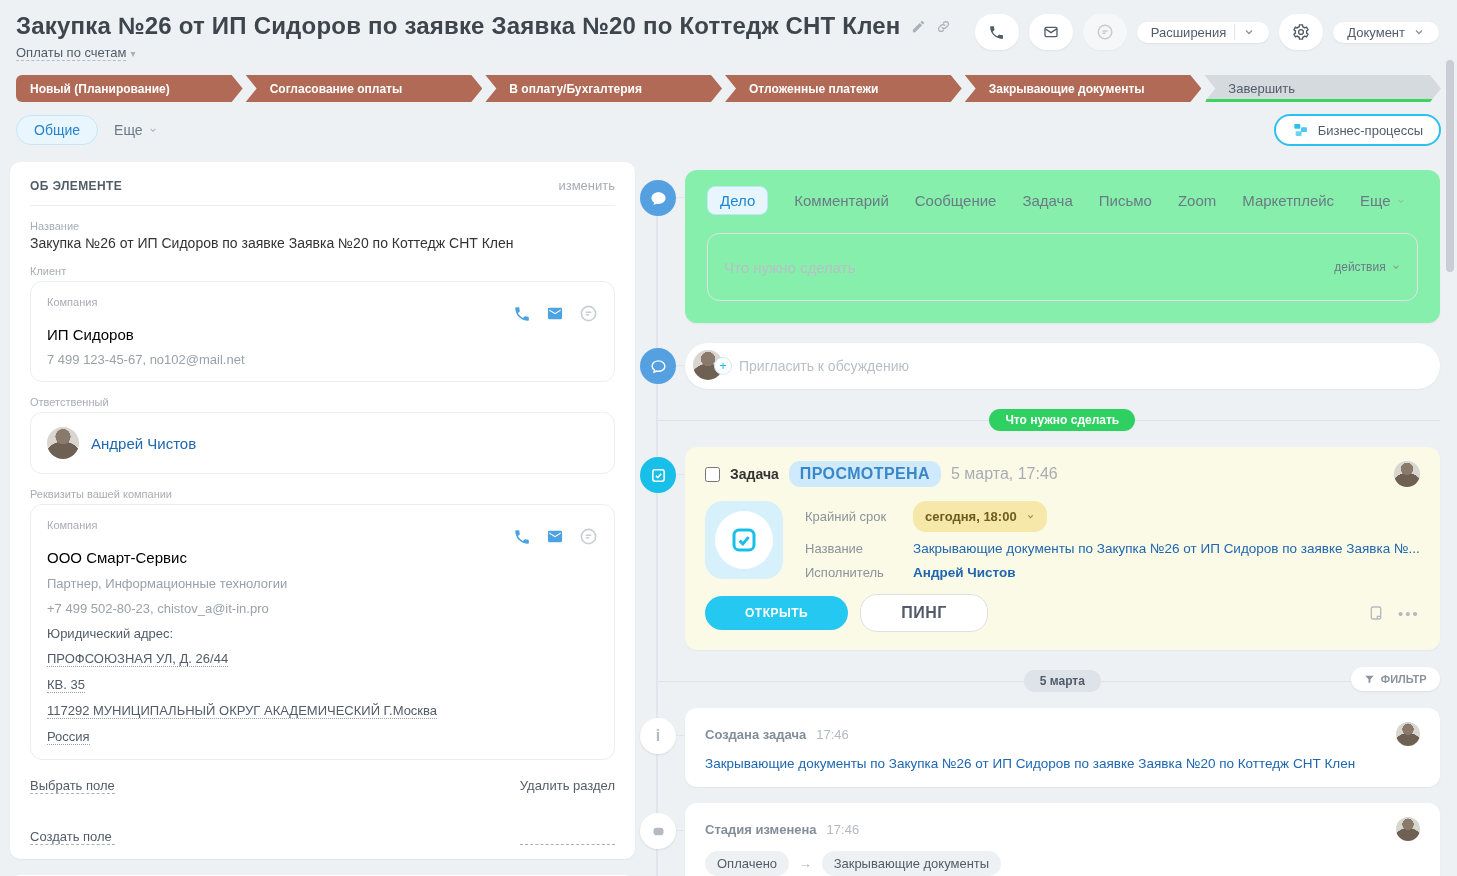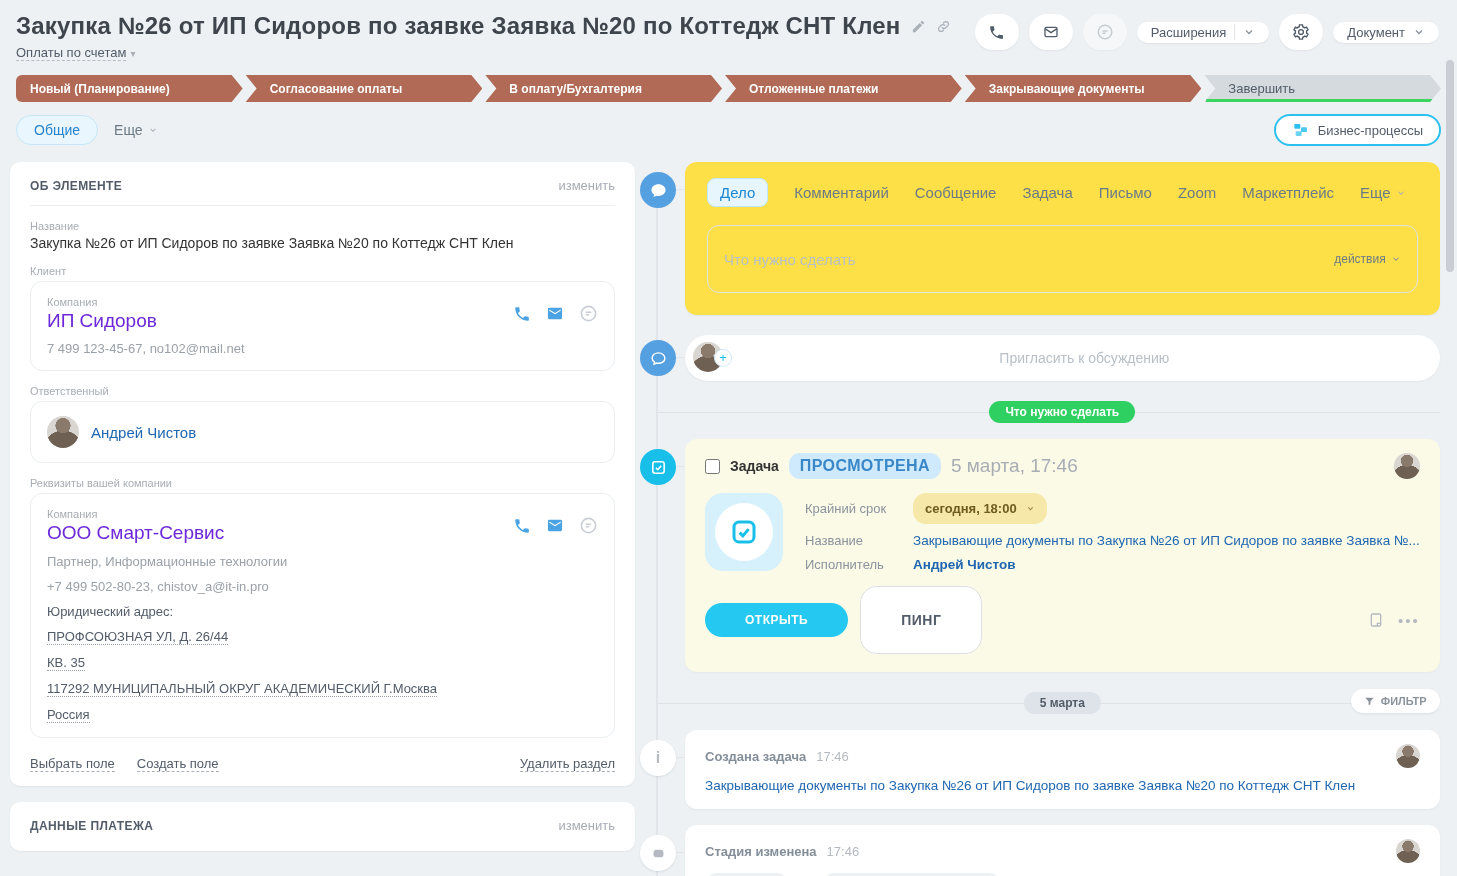--- a/index.html
+++ b/index.html
@@ -46,21 +46,21 @@
 
   .card { background:#fff; border-radius:10px; box-shadow:0 1px 2px rgba(50,70,90,.06); padding:16px 20px 14px; }
   .card-head { display:flex; justify-content:space-between; align-items:center; padding-bottom:12px; border-bottom:1px solid #eef1f3; }
   .card-head .sec-title { font-size:12px; font-weight:bold; color:#525c69; letter-spacing:.4px; }
   .edit-link { font-size:13px; color:#a8adb4; cursor:pointer; }
   .fld-label { font-size:11px; color:#a8adb4; margin:14px 0 3px; }
   .fld-value { font-size:14px; color:#333; }
   .inner-box { border:1px solid #eaeef1; border-radius:12px; padding:14px 16px; margin-top:4px; }
   .company-row { display:flex; justify-content:space-between; align-items:flex-start; }
   .mini-label { font-size:11px; color:#a8adb4; }
-  .company-name { font-size:19px; color:#6d28d9; margin-top:2px; }
+  .company-name { font-size:15px; color:#000000; margin-top:18px; }
   .contact-icons { display:flex; align-items:center; gap:14px; margin-top:8px; }
   .contact-line { font-size:13px; color:#9aa1a8; margin-top:9px; }
   .person { display:flex; align-items:center; gap:12px; }
   .avatar { border-radius:50%; flex-shrink:0; overflow:hidden;
     background: radial-gradient(circle at 50% 30%, #8a7a6c 0 27%, rgba(0,0,0,0) 28%),
                 radial-gradient(circle at 50% 108%, #6e6154 0 52%, rgba(0,0,0,0) 53%), #d9d5d0; }
   .link { color:#2067b0; cursor:pointer; }
   .req-line { font-size:13px; color:#9aa1a8; margin-top:10px; }
   .req-line.dark { color:#525c69; }
   .req-addr { font-size:13px; color:#525c69; margin-top:10px; width:fit-content; border-bottom:1px dotted #9aa1a8; cursor:pointer; }
@@ -71,60 +71,60 @@
   .right-col { flex:1; position:relative; }
   .timeline { position:relative; padding-left:50px; padding-right:14px; }
   .timeline::before { content:""; position:absolute; left:21px; top:26px; bottom:4px; width:2px; background:#e2e6ea; }
   .tl-row { position:relative; }
   .tl-icon { position:absolute; left:-45px; top:10px; width:36px; height:36px; border-radius:50%; display:flex; align-items:center; justify-content:center; z-index:2; }
   .tl-icon.blue { background:#55a0e0; }
   .tl-icon.cyan { background:#17bfe9; }
   .tl-icon.white { background:#fff; box-shadow:0 1px 2px rgba(50,70,90,.12); color:#b4bac0; font-weight:bold; font-size:16px; }
   .tl-connector { position:absolute; left:-9px; top:27px; width:9px; height:1px; background:#e2e6ea; }
 
-  .activity-card { background:#fde047; border-radius:12px; box-shadow:0 1px 2px rgba(50,70,90,.06); padding:16px 22px 22px; }
+  .activity-card { background:#86efac; border-radius:12px; box-shadow:0 1px 2px rgba(50,70,90,.06); padding:16px 22px 22px;margin-top:8px; }
   .act-tabs { display:flex; align-items:center; gap:26px; font-size:15px; color:#6b7a85; }
   .act-tab { cursor:pointer; }
   .act-tab.active { color:#1e87d4; background:#e7f6fd; border:1px solid #bfe7fb; border-radius:8px; padding:5px 12px; }
   .act-input-wrap { margin-top:18px; border:1px solid #dfe3e6; border-radius:12px; height:68px; display:flex; align-items:center; padding:0 16px; }
   .act-input { flex:1; border:none; outline:none; font-size:15px; color:#333; font-family:inherit; background:transparent; }
   .act-input::placeholder { color:#b8bfc6; }
   .act-actions { font-size:12px; color:#6b7a85; display:flex; align-items:center; gap:5px; cursor:pointer; }
 
   .invite-bar { margin-top:20px; background:#fff; border-radius:24px; box-shadow:0 1px 2px rgba(50,70,90,.06); height:46px; display:flex; align-items:center; padding:0 10px 0 8px; }
   .invite-ava { position:relative; width:32px; height:32px; margin-right:14px; }
   .plus-badge { position:absolute; right:-7px; top:7px; width:18px; height:18px; background:#fff; border:1px solid #cfe9f6; color:#17bfe9; border-radius:50%; font-size:13px; line-height:16px; text-align:center; }
-  .invite-input { flex:1; border:none; outline:none; font-size:14px; background:transparent; font-family:inherit; color:#333;text-align:center; }
+  .invite-input { flex:1; border:none; outline:none; font-size:14px; background:transparent; font-family:inherit; color:#333; }
   .invite-input::placeholder { color:#b8bfc6; }
 
   .tl-divider { position:relative; text-align:center; margin:20px 0 16px; height:22px; }
   .tl-divider::before { content:""; position:absolute; left:-28px; right:0; top:50%; height:1px; background:#dfe3e7; }
   .date-pill { position:relative; display:inline-block; background:#dde3e8; color:#525c69; font-size:12px; font-weight:bold; padding:4px 16px; border-radius:12px; z-index:1; }
   .date-pill.green { background:#2ed061; color:#fff; }
   .filter-btn { position:absolute; right:0; top:-3px; background:#fff; border-radius:15px; padding:6px 13px; display:flex; align-items:center; gap:6px; font-size:11px; font-weight:bold; color:#8b939c; box-shadow:0 1px 2px rgba(50,70,90,.1); cursor:pointer; z-index:1; }
 
   .task-card { background:#fbfae7; border-radius:12px; padding:14px 20px 18px; box-shadow:0 1px 2px rgba(50,70,90,.05); }
   .task-head { display:flex; align-items:center; gap:10px; }
   .task-head input[type=checkbox] { width:15px; height:15px; accent-color:#fff; }
   .task-type { font-size:14px; font-weight:bold; color:#333; }
   .badge-viewed { background:#cfeafc; color:#3a87c8; font-size:16px; font-weight:bold; letter-spacing:.4px; padding:4px 11px; border-radius:11px; }
-  .task-time { font-size:19px; color:#a8adb4; }
+  .task-time { font-size:16px; color:#a8adb4; }
   .task-head .avatar { margin-left:auto; width:26px; height:26px; }
   .task-body { display:flex; gap:22px; margin-top:14px; }
   .task-tile { width:78px; height:78px; background:#d6f0fc; border-radius:18px; display:flex; align-items:center; justify-content:center; flex-shrink:0; }
   .task-tile-circle { width:58px; height:58px; background:#fff; border-radius:50%; display:flex; align-items:center; justify-content:center; }
   .task-fields { flex:1; min-width:0; }
   .task-frow { display:flex; align-items:center; margin-bottom:9px; }
   .task-flabel { width:108px; flex-shrink:0; font-size:13px; color:#8b939c; }
   .deadline-pill { background:#f6e8a9; color:#6e5b1f; font-size:13px; font-weight:bold; padding:8px 12px; border-radius:13px; display:inline-flex; align-items:center; gap:9px; cursor:pointer; }
   .task-link { font-size:13.5px; color:#2067b0; white-space:nowrap; overflow:hidden; text-overflow:ellipsis; cursor:pointer; }
   .task-link.bold { font-weight:bold; }
   .task-footer { display:flex; align-items:center; gap:12px; margin-top:14px; }
   .btn-open { background:#25c8f0; color:#fff; font-size:12px; font-weight:bold; letter-spacing:.5px; border:none; border-radius:17px; padding:10px 40px; cursor:pointer; }
-  .btn-ping { background:#fff; color:#525c69; font-size:14px; font-weight:bold; letter-spacing:.5px; border:1px solid #dde0e3; border-radius:17px; padding:25px 40px; cursor:pointer; }
+  .btn-ping { background:#fff; color:#525c69; font-size:16px; font-weight:bold; letter-spacing:.5px; border:1px solid #dde0e3; border-radius:17px; padding:9px 40px; cursor:pointer; }
   .task-footer-icons { margin-left:auto; display:flex; align-items:center; gap:14px; color:#b4bac0; }
   .dots { font-size:15px; letter-spacing:2px; color:#b4bac0; cursor:pointer; }
 
   .event-card { background:#fff; border-radius:12px; box-shadow:0 1px 2px rgba(50,70,90,.06); padding:14px 20px 16px; }
   .event-head { display:flex; align-items:center; gap:10px; }
   .event-title { font-size:13px; font-weight:bold; color:#848e99; }
   .event-time { font-size:13px; color:#b5bac1; }
   .event-head .avatar { margin-left:auto; width:24px; height:24px; }
   .event-body { margin-top:10px; font-size:13.5px; }
   .stage-pill { display:inline-block; background:#eef1f3; color:#525c69; font-size:13px; padding:5px 12px; border-radius:13px; }
@@ -315,21 +315,21 @@
         <div class="req-line">Партнер, Информационные технологии</div>
         <div class="req-line">+7 499 502-80-23, chistov_a@it-in.pro</div>
         <div class="req-line dark">Юридический адрес:</div>
         <div class="req-addr">ПРОФСОЮЗНАЯ УЛ, Д. 26/44</div>
         <div class="req-addr">КВ. 35</div>
         <div class="req-addr">117292 МУНИЦИПАЛЬНЫЙ ОКРУГ АКАДЕМИЧЕСКИЙ Г.Москва</div>
         <div class="req-addr">Россия</div>
       </div>
 
       <div class="card-links">
-        <div style="display:flex; gap:22px;">
+        <div style="display:flex; gap:35px;flex-direction:column;">
           <span class="dashed-link">Выбрать поле</span>
           <span class="dashed-link">Создать поле</span>
         </div>
         <span class="dashed-link">Удалить раздел</span>
       </div>
     </div>
 
     <div class="card">
       <div class="card-head" style="border-bottom:none; padding-bottom:4px;">
         <span class="sec-title">ДАННЫЕ ПЛАТЕЖА</span>

